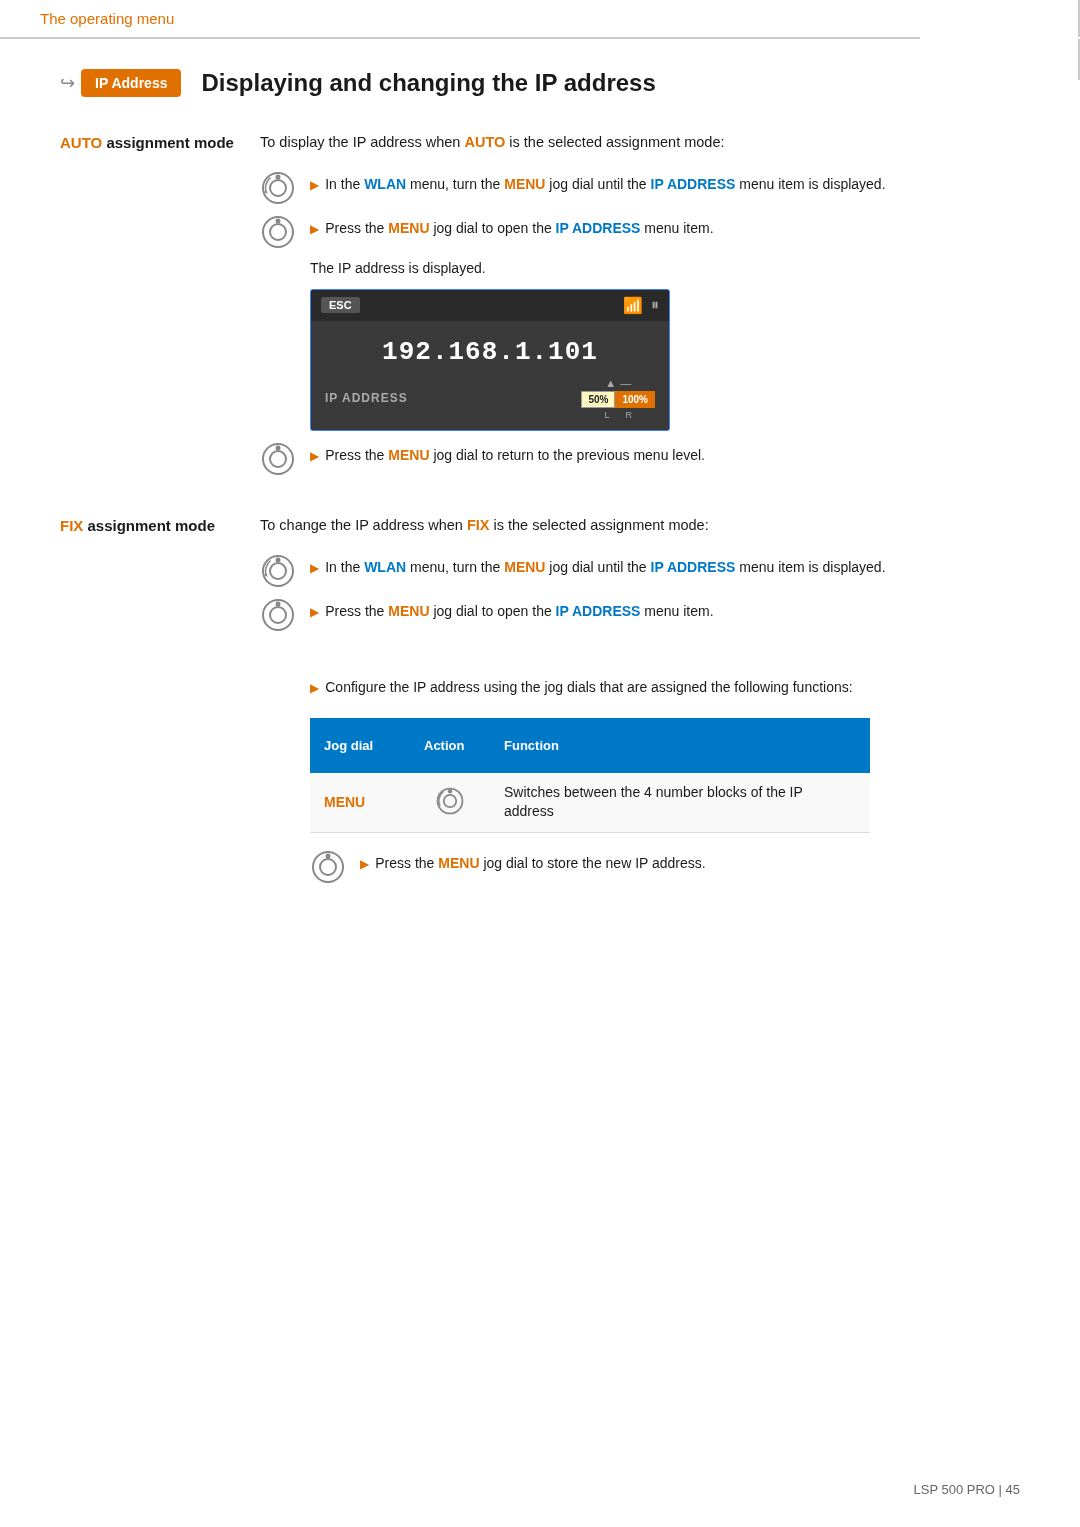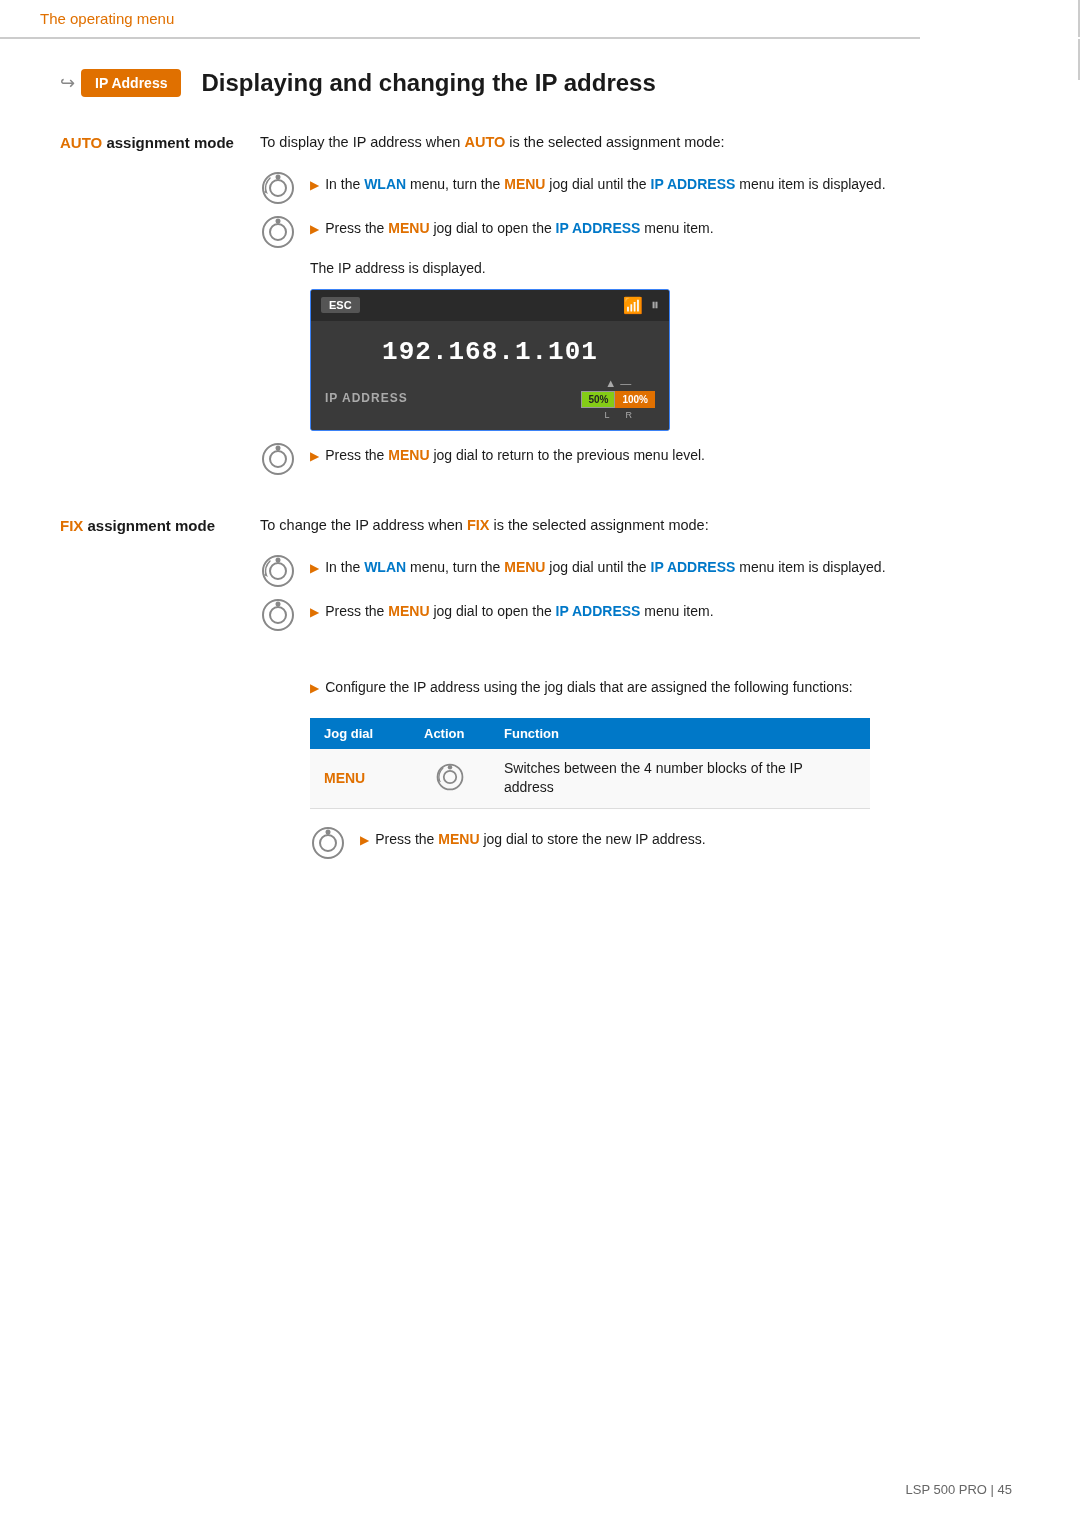--- a/index.html
+++ b/index.html
@@ -194,21 +194,21 @@
       letter-spacing: 1px;
       align-self: center;
     }
 
     .level-row {
       display: flex;
       gap: 0;
     }
 
     .level-block-50 {
-      background: #84cc16;
+      background: #fef9c3;
       color: #222;
       font-size: 10px;
       font-weight: bold;
       padding: 2px 6px;
       border: 1px solid #999;
     }
 
     .level-block-100 {
       background: #e07000;
       color: white;
@@ -246,21 +246,21 @@
       width: 560px;
       font-size: 14px;
     }
 
     .jog-table thead tr {
       background: #0078c8;
       color: white;
     }
 
     .jog-table thead th {
-      padding: 8px 14px;
+      padding: 20px 14px;
       text-align: left;
       font-weight: bold;
       font-size: 13px;
     }
 
     .jog-table tbody tr {
       border-bottom: 1px solid #ddd;
     }
 
     .jog-table tbody td {
@@ -284,21 +284,21 @@
     }
 
     .jog-table .function-col {
       line-height: 1.4;
     }
 
     
     .footer {
       position: absolute;
       bottom: 30px;
-      right: 68px;
+      right: 60px;
       font-size: 13px;
       color: #666;
     }
 
     
     .top-right-line {
       position: absolute;
       top: 0;
       right: 0;
       width: 2px;

